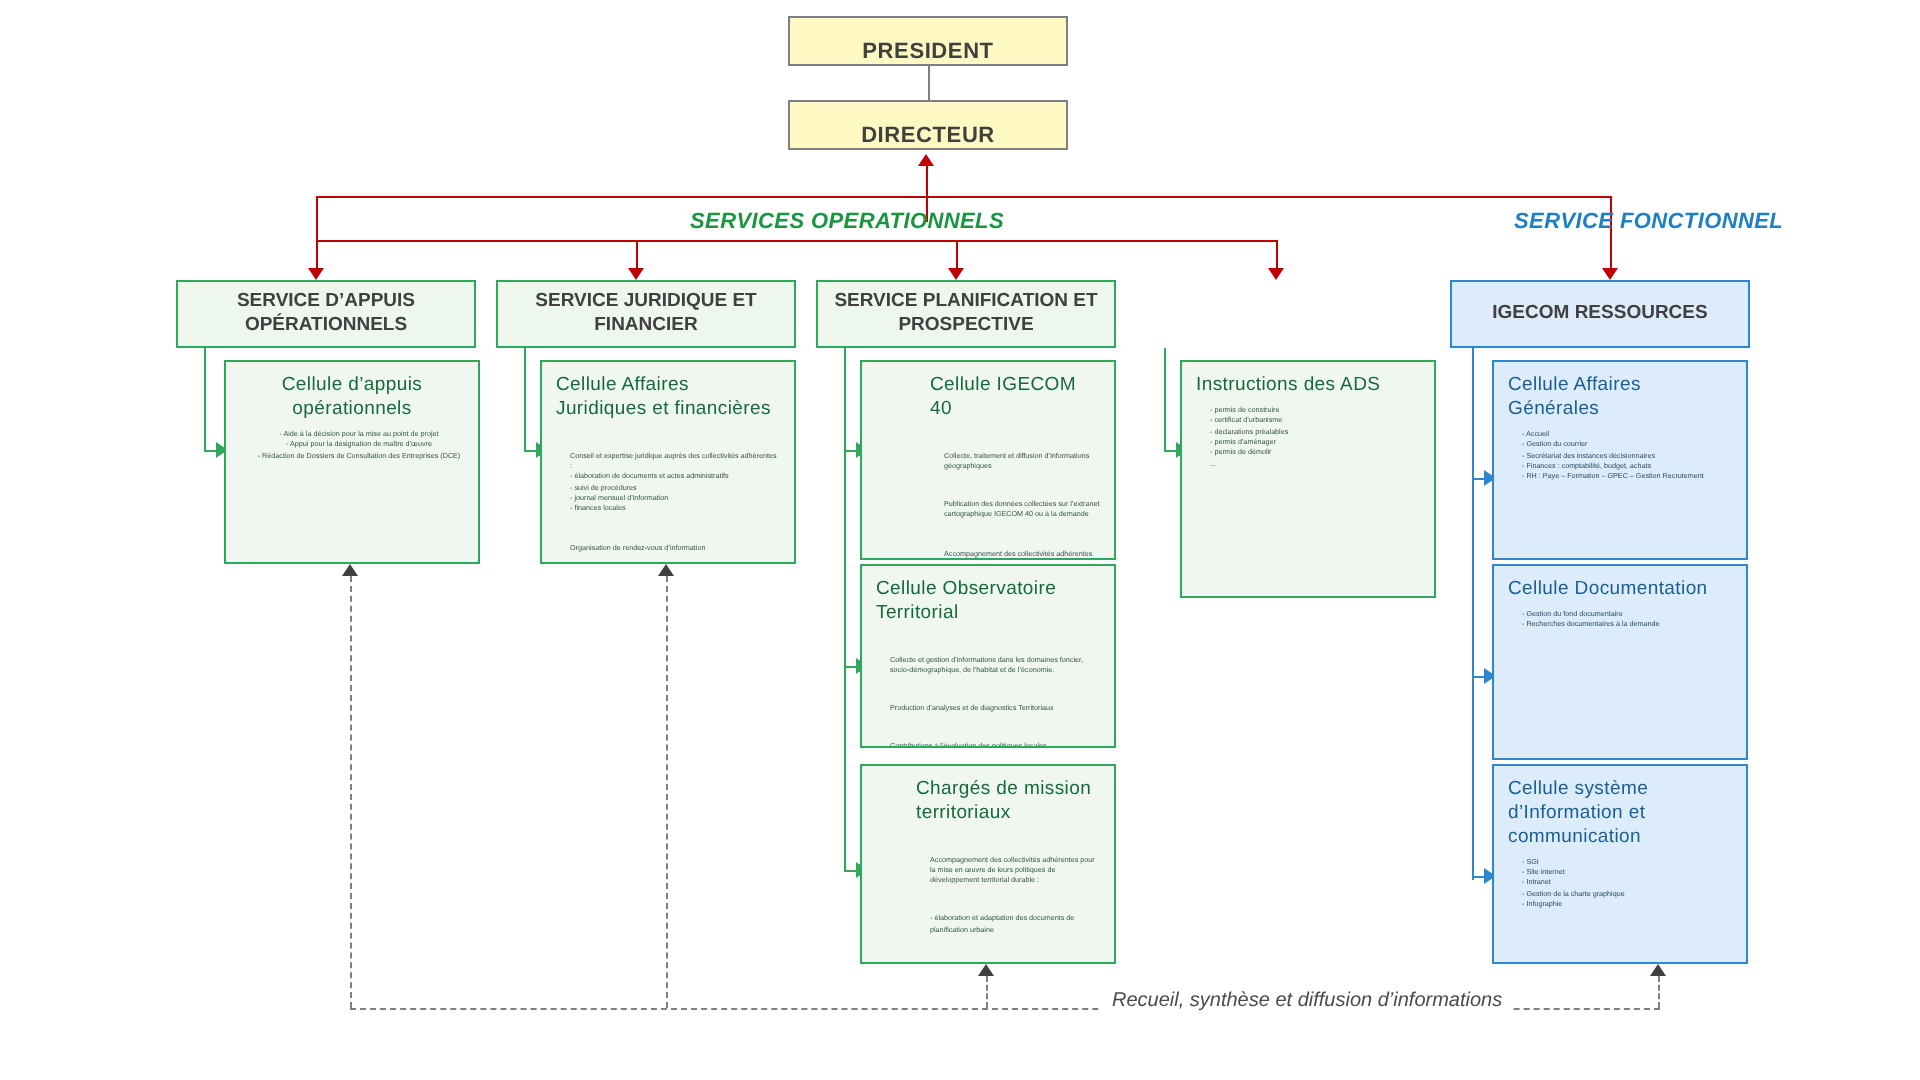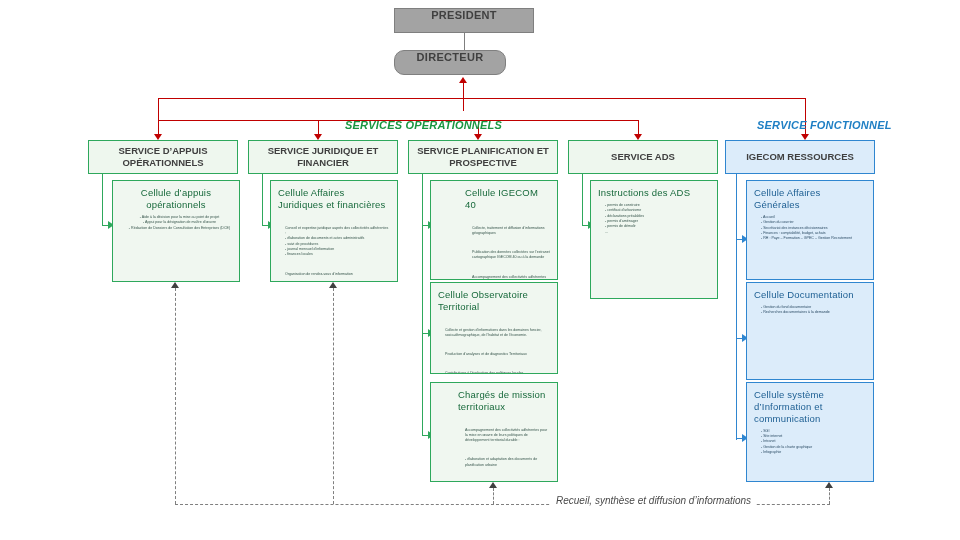--- a/index.html
+++ b/index.html
@@ -2,25 +2,25 @@
 <html><head>
 <meta charset="utf-8">
 <style>
   html,body{margin:0;padding:0;background:#fff;}
   body{width:960px;height:540px;font-family:"Liberation Sans",sans-serif;color:#3a3a3a;overflow:hidden;}
   #stage{position:relative;width:960px;height:540px;}
 
   .box{position:absolute;box-sizing:border-box;}
 
   
-  .topbox{border:1px solid #7f7f7f;background:#a3a3a3;display:flex;align-items:flex-start;justify-content:center;
+  .topbox{border:1px solid #7f7f7f;background:#fef9c3;display:flex;align-items:flex-end;justify-content:center;
           font-weight:bold;font-size:11px;letter-spacing:.3px;color:#404040;}
 
   
-  .caption{position:absolute;font-style:italic;font-weight:bold;font-size:11px;letter-spacing:.2px;margin-top:14px;}
+  .caption{position:absolute;font-style:italic;font-weight:bold;font-size:11px;letter-spacing:.2px;}
   .cap-green{color:#1a9641;}
   .cap-blue{color:#1f7fc4;}
 
   
   .svc{border:1.5px solid #2ea85c;background:#eef7ee;display:flex;align-items:center;justify-content:center;
        text-align:center;font-weight:bold;font-size:9.5px;line-height:1.25;color:#404040;padding:2px 4px;}
   .svc.blue{border-color:#2f86d0;background:#dcecfa;}
 
   
   .cell{border:1.5px solid #2ea85c;background:#f0f7f0;padding:6px 7px 5px 7px;overflow:hidden;}
@@ -57,21 +57,21 @@
   .footnote{position:absolute;font-style:italic;font-weight:normal;font-size:10px;color:#4a4a4a;background:#fff;padding:0 5px;}
 </style>
 </head>
 <body>
 
 <div id="stage">
 
   <div class="box topbox" style="left:394px;top:8px;width:140px;height:25px;">
     <span>PRESIDENT</span>
   </div>
-  <div class="box topbox" style="left:394px;top:50px;width:112px;height:25px;border-radius:10px;">
+  <div class="box topbox" style="left:394px;top:50px;width:140px;height:25px;">
     <span>DIRECTEUR</span>
   </div>
 
   <div class="gray v" style="left:463.5px;top:33px;height:17px;"></div>
 
   <div class="arr up-red" style="left:459px;top:77px;"></div>
   <div class="ln v" style="left:463px;top:83px;height:28px;"></div>
 
   <div class="ln h" style="left:158px;top:98px;width:648px;"></div>
 
@@ -96,23 +96,20 @@
   <div class="caption cap-blue" style="left:757px;top:105px;">SERVICE  FONCTIONNEL</div>
 
   <div class="box svc" style="left:88px;top:140px;width:150px;height:34px;">
     <span>SERVICE D’APPUIS OPÉRATIONNELS</span>
   </div>
   <div class="box svc" style="left:248px;top:140px;width:150px;height:34px;">
     <span>SERVICE JURIDIQUE ET FINANCIER</span>
   </div>
   <div class="box svc" style="left:408px;top:140px;width:150px;height:34px;">
     <span>SERVICE PLANIFICATION ET PROSPECTIVE</span>
-  </div>
-  <div class="box svc" style="left:568px;top:140px;width:150px;height:34px;">
-    <span>SERVICE ADS</span>
   </div>
   <div class="box svc blue" style="left:725px;top:140px;width:150px;height:34px;">
     <span>IGECOM RESSOURCES</span>
   </div>
 
   <div class="gl v" style="left:102px;top:174px;height:52px;"></div>
   <div class="gl h" style="left:102px;top:225px;width:8px;"></div>
   <div class="arr right-green" style="left:108px;top:221px;"></div>
 
   <div class="gl v" style="left:262px;top:174px;height:52px;"></div>

